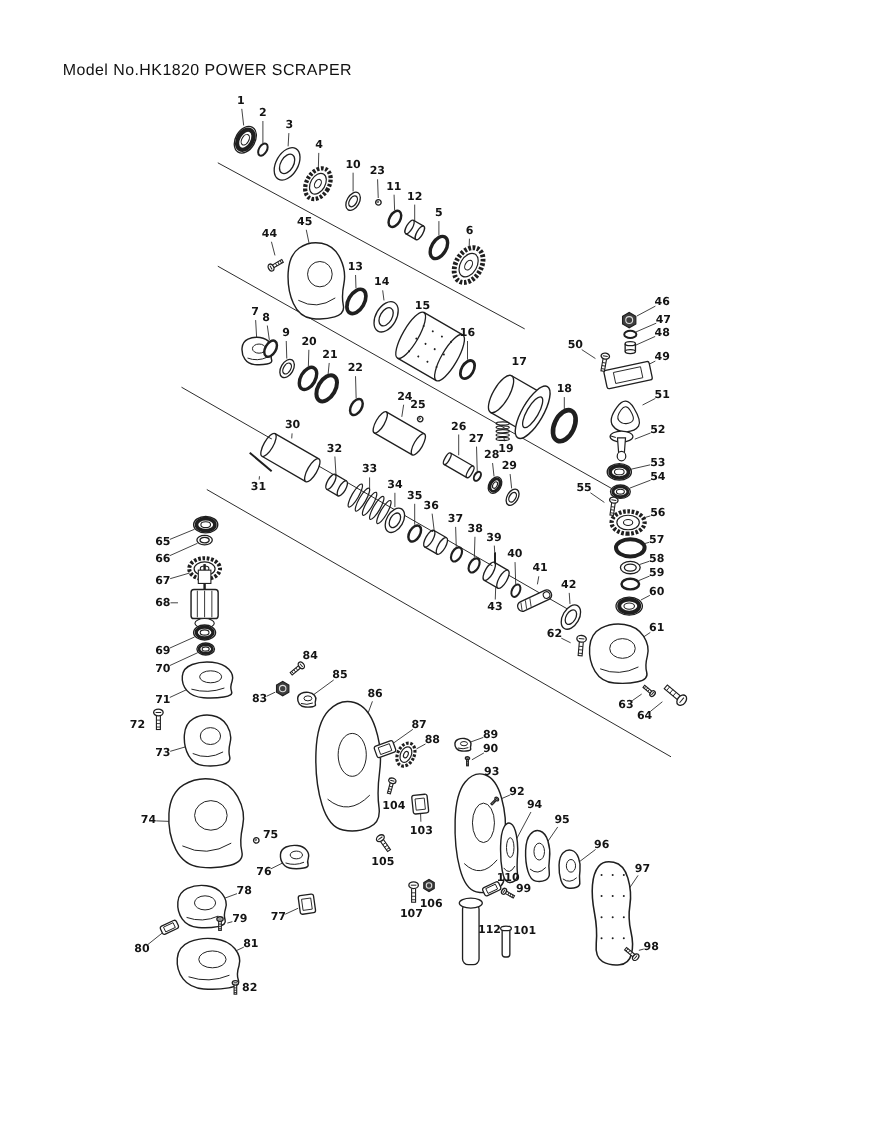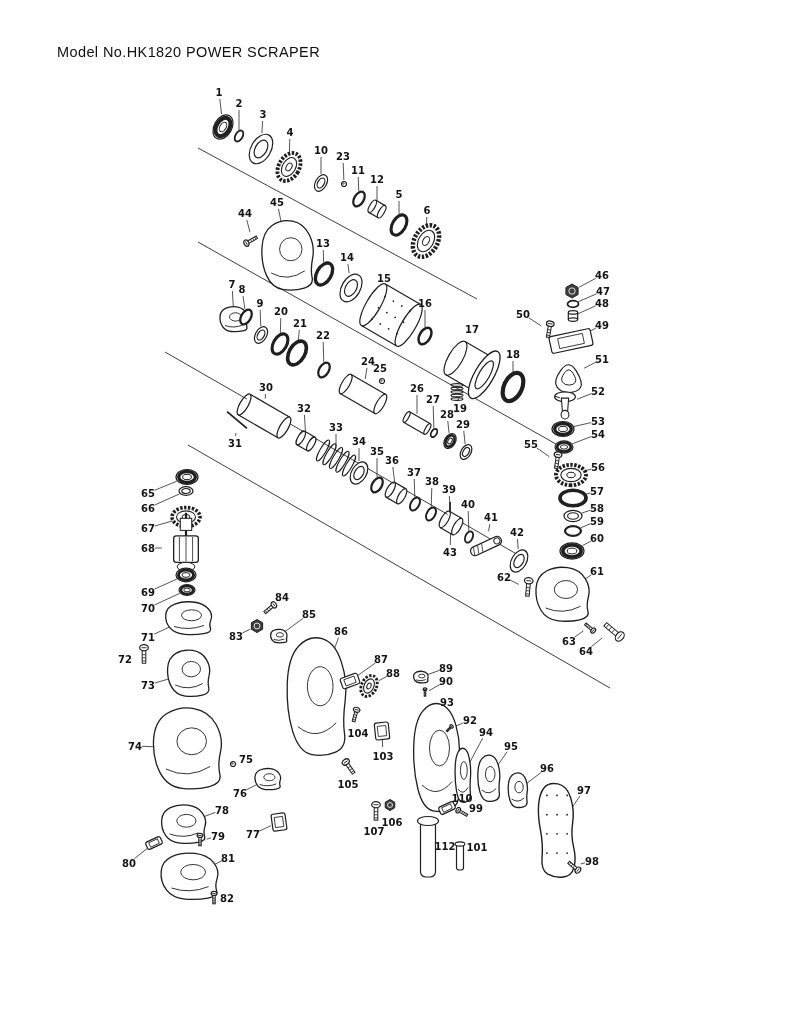--- a/index.html
+++ b/index.html
@@ -1,18 +1,18 @@
 <!DOCTYPE html>
 <html><head>
 <meta charset="utf-8">
 <style>
   html,body{margin:0;padding:0;background:#e8e8e8;}
   .page{position:relative;width:793px;height:1024px;background:#ffffff;overflow:hidden;
         font-family:"Liberation Sans","DejaVu Sans",sans-serif;}
-  .title{position:absolute;left:57px;top:44px;font-size:14.5px;color:#111;
+  .title{position:absolute;left:57px;top:56px;font-size:14.5px;color:#111;
          letter-spacing:.4px;white-space:nowrap;font-family:"Liberation Sans",sans-serif;}
   svg{position:absolute;left:0;top:0;}
   text{font-family:"DejaVu Sans","Liberation Sans",sans-serif;}
 </style>
 </head>
 <body>
 
 <div class="page">
   <div class="title">Model No.HK1820 POWER SCRAPER</div>
   <svg id="cv" width="793" height="1024" viewBox="0 0 793 1024">

